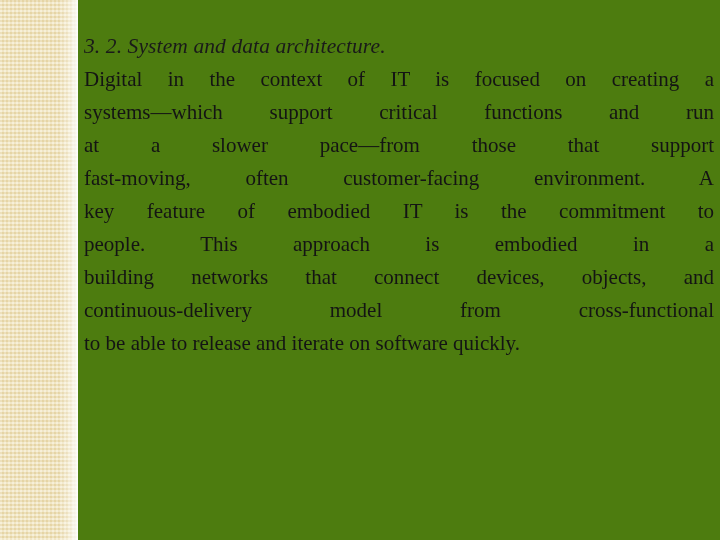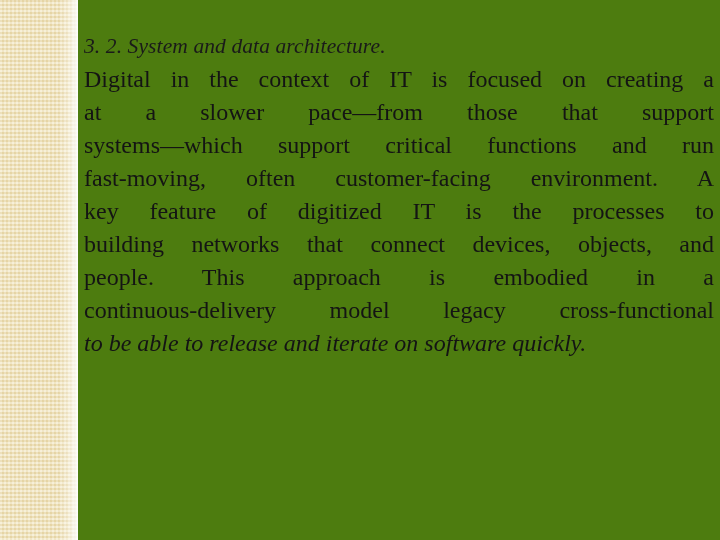--- a/index.html
+++ b/index.html
@@ -70,60 +70,59 @@
   #heading {
     font-style: italic;
     font-size: 21.5px;
     line-height: 33px;
     color: #1a1a1a;
     letter-spacing: 0.1px;
     white-space: nowrap;
   }
 
   #body-paragraph {
-    font-size: 24px;
+    font-size: 21px;
     line-height: 33px;
     color: #141414;
     text-align: justify;
     text-justify: inter-word;
     margin: 0;
     
   }
   #body-paragraph .ln {
     display: block;
     text-align: justify;
     text-align-last: justify;
     white-space: pre;
   }
   #body-paragraph .ln.last {
     text-align: left;
     text-align-last: left;
-    font-style: italic;
   }
 </style>
 </head>
 <body>
 
 <div id="slide">
 
   <div id="side-band">
     <div id="side-band-fade"></div>
   </div>
 
   <div id="content">
 
     <div id="heading">3. 2. System and data architecture.</div>
 
     <div id="body-paragraph">
         <span class="ln">Digital in the context of IT is focused on creating a</span>
+        <span class="ln">systems—which support critical functions and run</span>
         <span class="ln">at a slower pace—from those that support</span>
-        <span class="ln">systems—which support critical functions and run</span>
         <span class="ln">fast-moving, often customer-facing environment. A</span>
-        <span class="ln">key feature of digitized IT is the processes to</span>
+        <span class="ln">key feature of embodied IT is the commitment to</span>
+        <span class="ln">people. This approach is embodied in a</span>
         <span class="ln">building networks that connect devices, objects, and</span>
-        <span class="ln">people. This approach is embodied in a</span>
-        <span class="ln">continuous-delivery model legacy cross-functional</span>
+        <span class="ln">continuous-delivery model from cross-functional</span>
         <span class="ln last">to be able to release and iterate on software quickly.</span>
       </div>
 
   </div>
 
 </div>
 
 </body></html>

